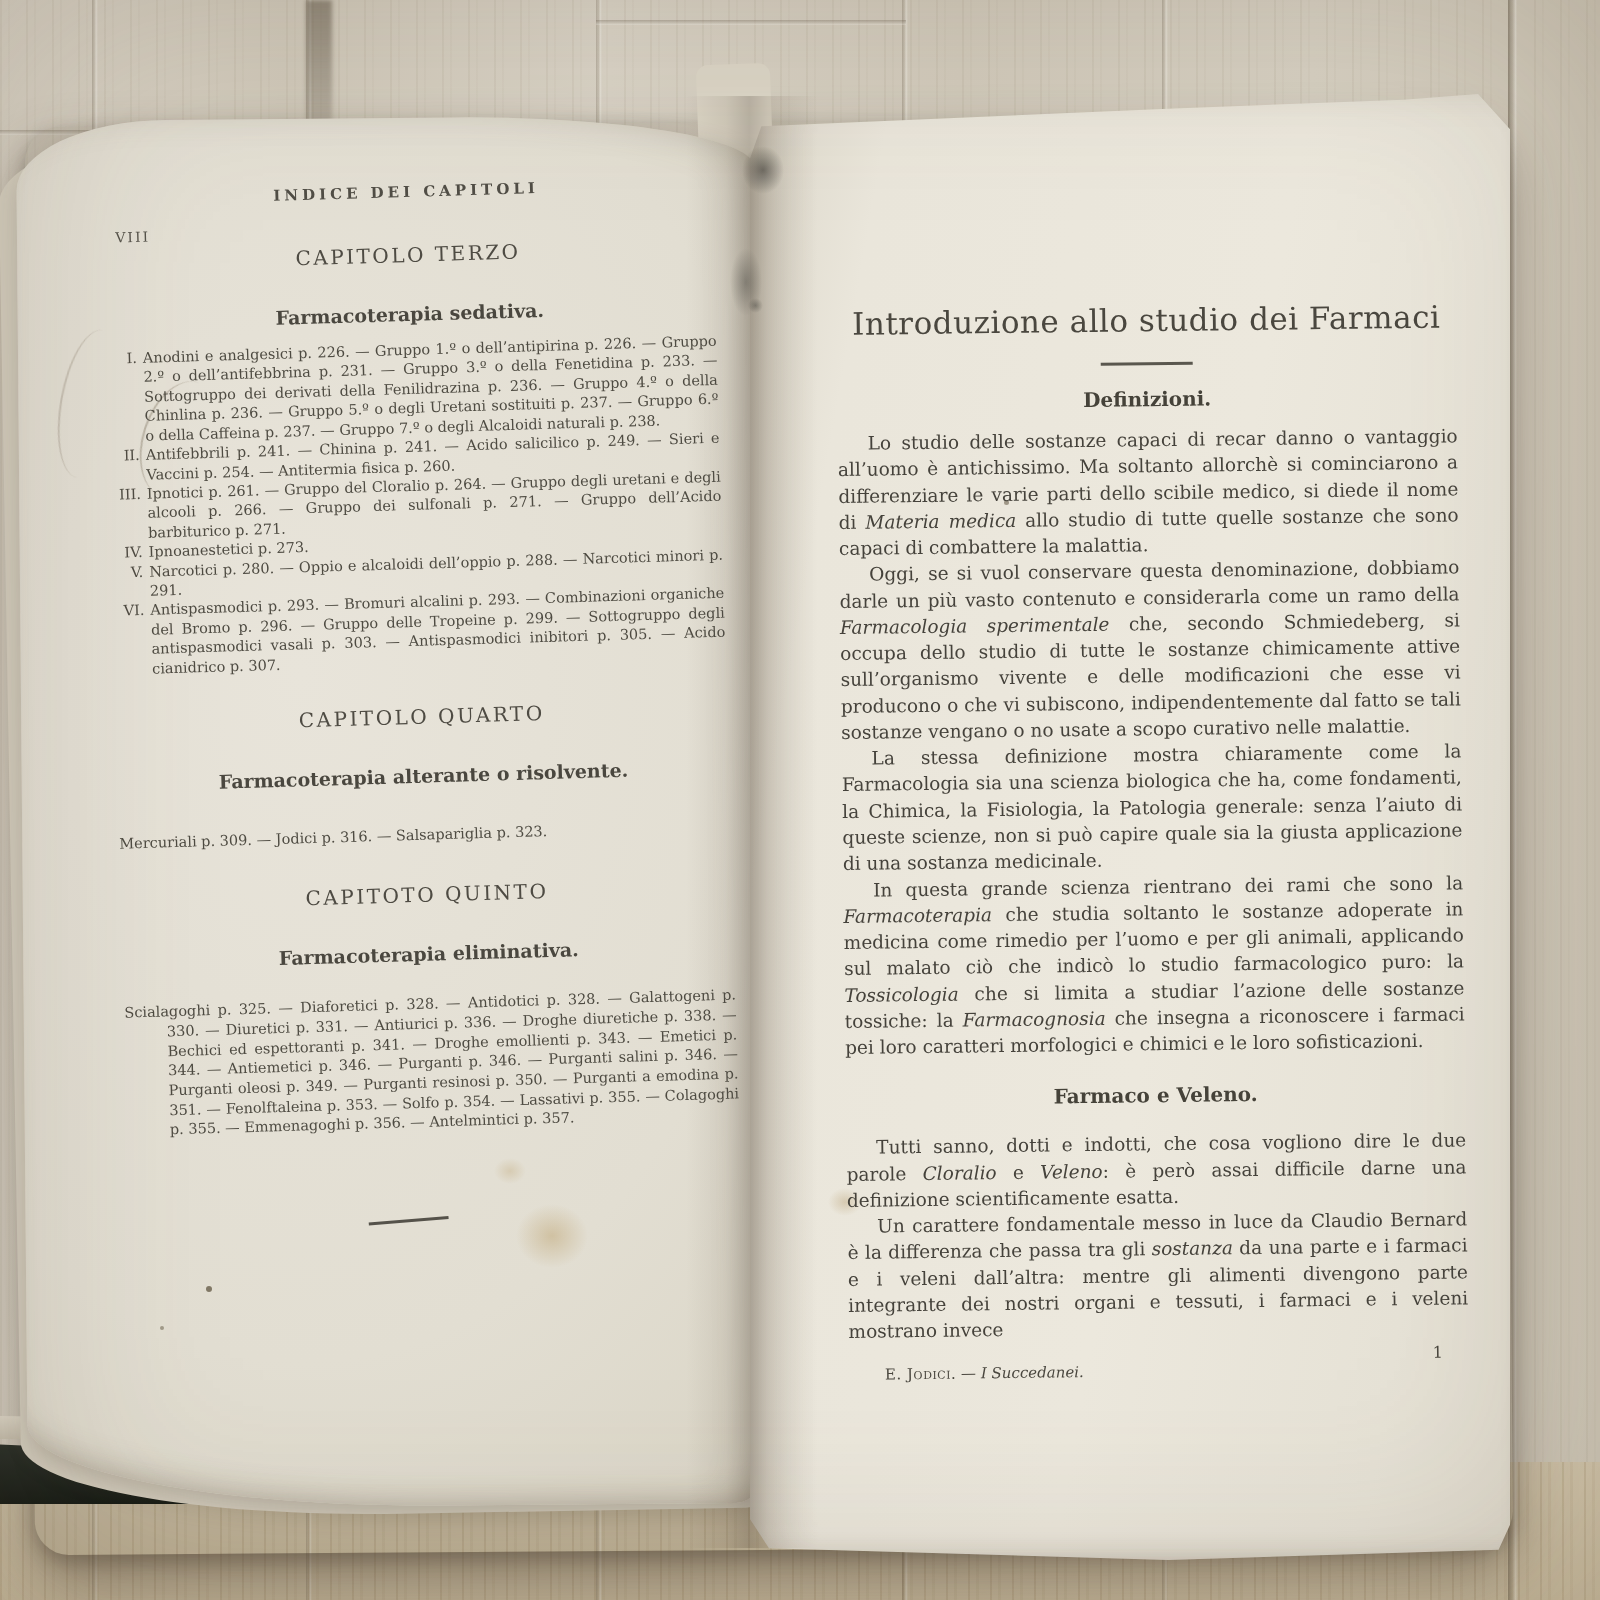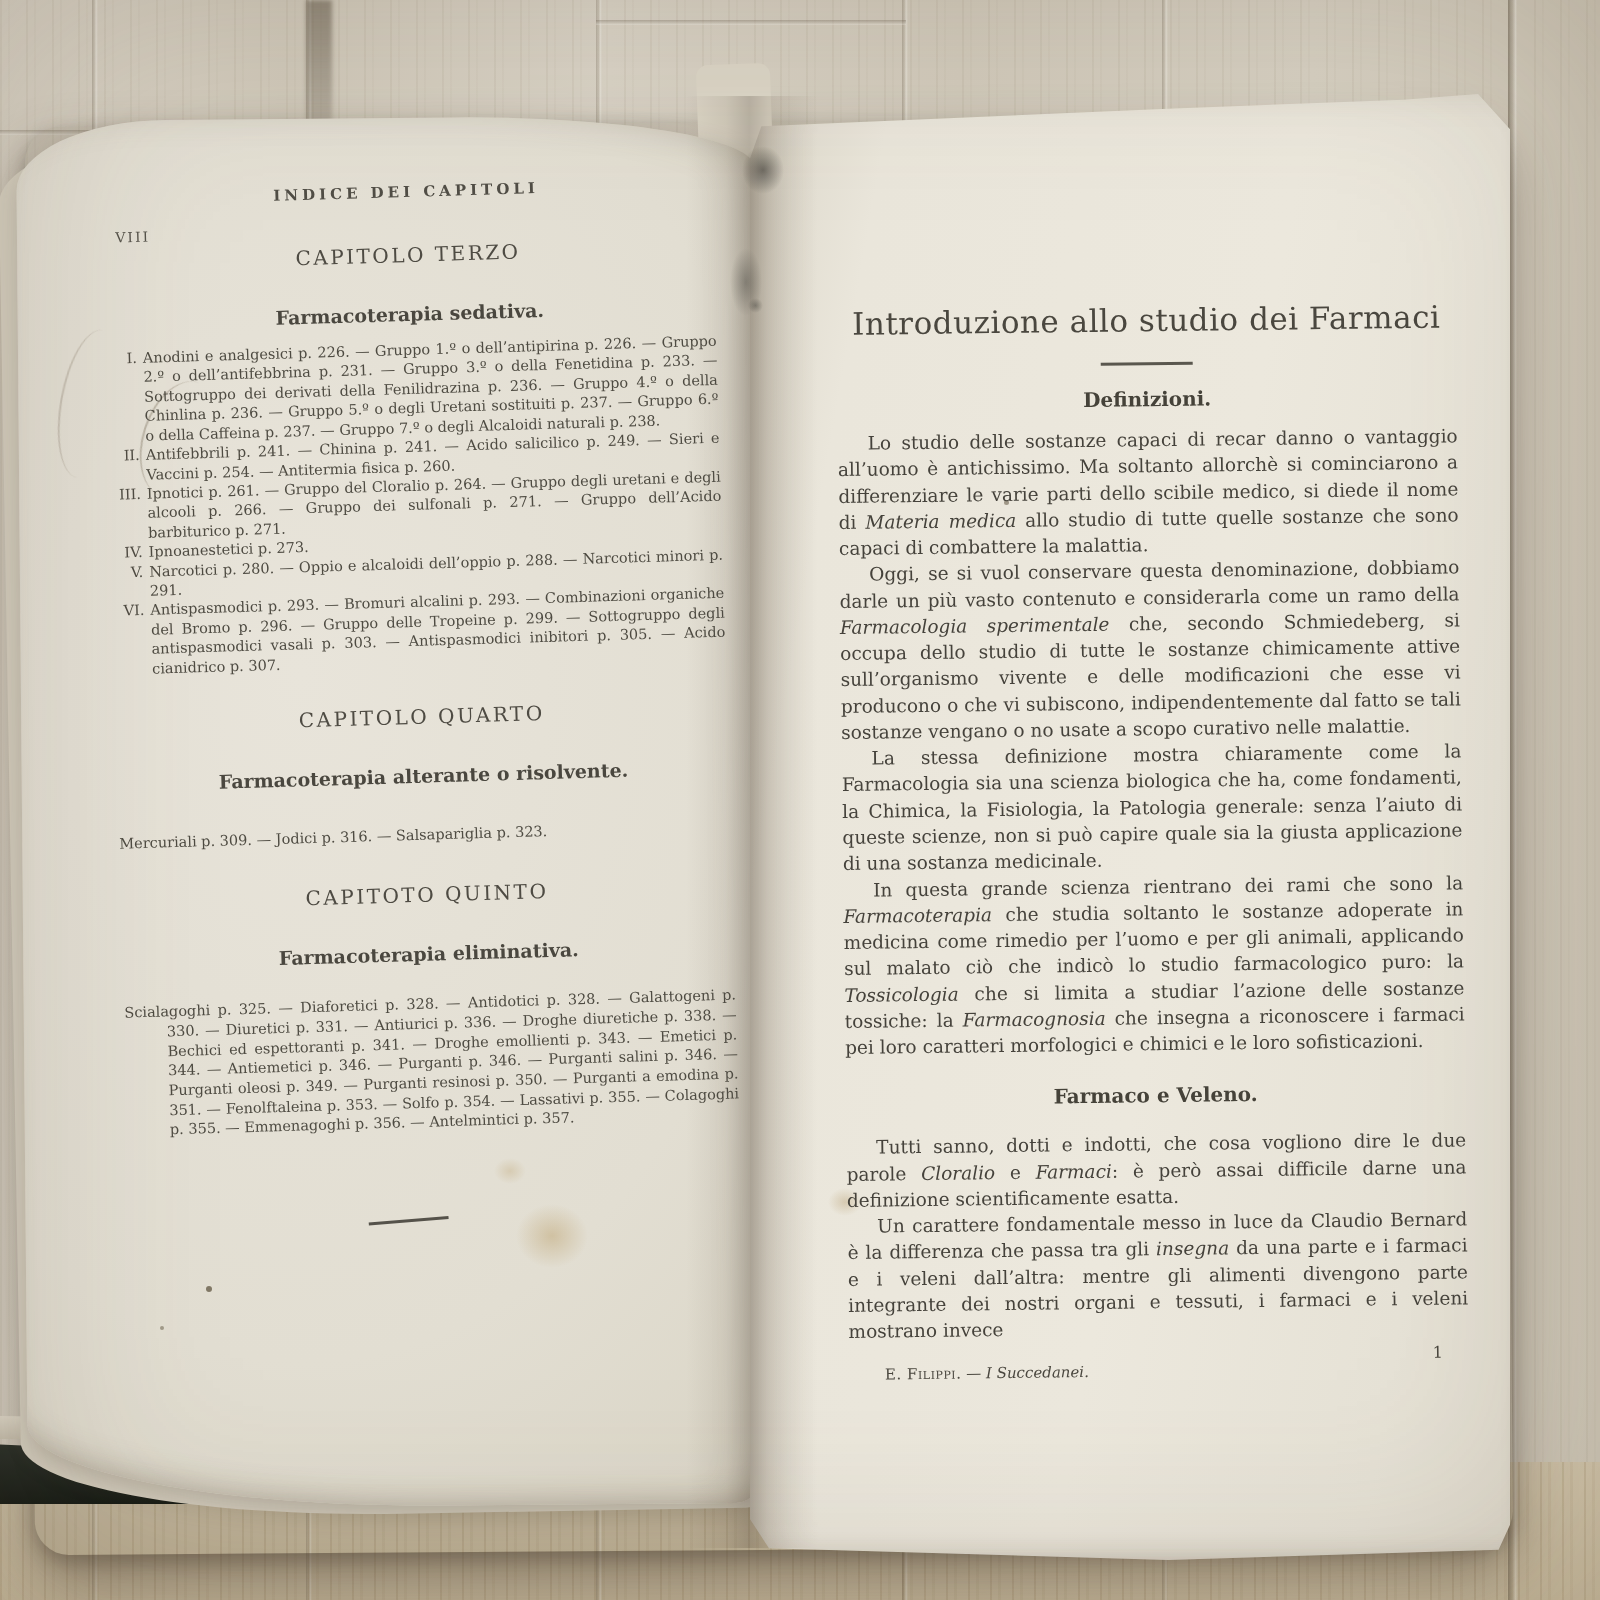--- a/index.html
+++ b/index.html
@@ -194,21 +194,21 @@
 
 <div class="content-right">
   <div class="intro-title">Introduzione allo studio dei Farmaci</div>
   <div class="title-rule"></div>
   <div class="sec-head sec-head-1">Definizioni.</div>
   <p class="body-par par-first">Lo studio delle sostanze capaci di recar danno o vantaggio all’uomo è antichissimo. Ma soltanto allorchè si cominciarono a differenziare le varie parti dello scibile medico, si diede il nome di <i>Materia medica</i> allo studio di tutte quelle sostanze che sono capaci di combattere la malattia.</p>
   <p class="body-par">Oggi, se si vuol conservare questa denominazione, dobbiamo darle un più vasto contenuto e considerarla come un ramo della <i>Farmacologia sperimentale</i> che, secondo Schmiedeberg, si occupa dello studio di tutte le sostanze chimicamente attive sull’organismo vivente e delle modificazioni che esse vi producono o che vi subiscono, indipendentemente dal fatto se tali sostanze vengano o no usate a scopo curativo nelle malattie.</p>
   <p class="body-par">La stessa definizione mostra chiaramente come la Farmacologia sia una scienza biologica che ha, come fondamenti, la Chimica, la Fisiologia, la Patologia generale: senza l’aiuto di queste scienze, non si può capire quale sia la giusta applicazione di una sostanza medicinale.</p>
   <p class="body-par">In questa grande scienza rientrano dei rami che sono la <i>Farmacoterapia</i> che studia soltanto le sostanze adoperate in medicina come rimedio per l’uomo e per gli animali, applicando sul malato ciò che indicò lo studio farmacologico puro: la <i>Tossicologia</i> che si limita a studiar l’azione delle sostanze tossiche: la <i>Farmacognosia</i> che insegna a riconoscere i farmaci pei loro caratteri morfologici e chimici e le loro sofisticazioni.</p>
   <div class="sec-head sec-head-2">Farmaco e Veleno.</div>
-  <p class="body-par par-after-head">Tutti sanno, dotti e indotti, che cosa vogliono dire le due parole <i>Cloralio</i> e <i>Farmaci</i>: è però assai difficile darne una definizione scientificamente esatta.</p>
-  <p class="body-par">Un carattere fondamentale messo in luce da Claudio Bernard è la differenza che passa tra gli <i>insegna</i> da una parte e i farmaci e i veleni dall’altra: mentre gli alimenti divengono parte integrante dei nostri organi e tessuti, i farmaci e i veleni mostrano invece</p>
+  <p class="body-par par-after-head">Tutti sanno, dotti e indotti, che cosa vogliono dire le due parole <i>Cloralio</i> e <i>Veleno</i>: è però assai difficile darne una definizione scientificamente esatta.</p>
+  <p class="body-par">Un carattere fondamentale messo in luce da Claudio Bernard è la differenza che passa tra gli <i>sostanza</i> da una parte e i farmaci e i veleni dall’altra: mentre gli alimenti divengono parte integrante dei nostri organi e tessuti, i farmaci e i veleni mostrano invece</p>
   <div class="page-footer">
-    <span class="footer-imprint"><span class="sc">E. Filippi.</span> — <i>I Succedanei.</i></span>
+    <span class="footer-imprint"><span class="sc">E. Jodici.</span> — <i>I Succedanei.</i></span>
     <span class="footer-num">1</span>
   </div>
 </div>
 
 <div class="vignette"></div>
 
 </body></html>

